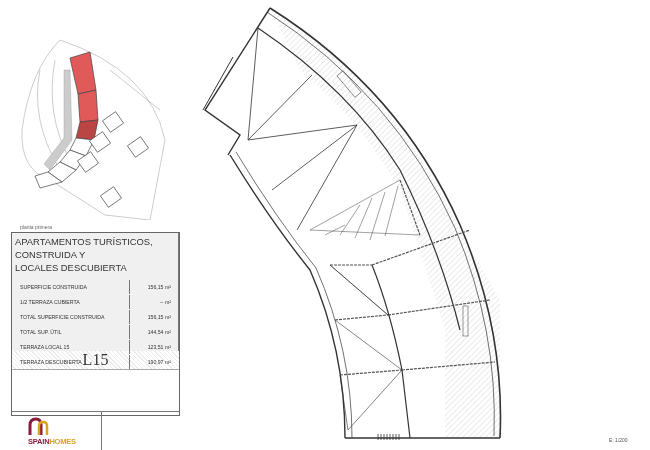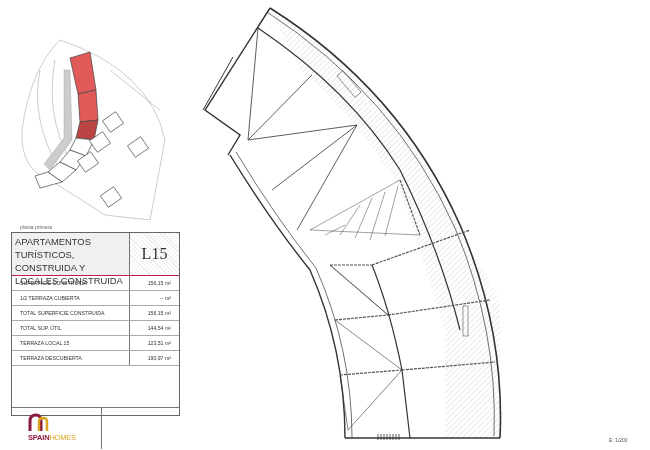--- a/index.html
+++ b/index.html
@@ -1,33 +1,33 @@
 <!DOCTYPE html>
 <html><head>
 <meta charset="utf-8">
 <style>
   html,body{margin:0;padding:0;background:#fff;}
   body{width:650px;height:450px;position:relative;overflow:hidden;font-family:"Liberation Sans",sans-serif;color:#333;}
   .keyplan{position:absolute;left:0;top:30px;width:170px;height:190px;}
   .caption{position:absolute;left:20px;top:224px;font-size:5px;color:#666;}
   .card{position:absolute;left:11px;top:232px;width:169px;height:184px;border:1px solid #666;box-sizing:border-box;}
-  .title-row{display:flex;height:42px;border-bottom:1px solid #be185d;}
+  .title-row{display:flex;height:42px;border-bottom:5px solid #be185d;flex-direction:column;}
   .title-text{flex:0 0 118px;background:#f0f0f0;border-right:1px solid #777;padding:2px 3px;box-sizing:border-box;font-size:9.4px;line-height:13px;color:#333;}
   .lot{flex:1;display:flex;align-items:center;justify-content:center;font-size:16px;color:#333;
        background:repeating-linear-gradient(45deg,#fff 0 2px,#ececec 2px 3px);font-family:Liberation Serif, serif;}
   .row{display:flex;height:14px;border-bottom:1px solid #aaa;font-size:5.2px;align-items:center;}
   .row .lbl{flex:0 0 118px;padding-left:8px;box-sizing:border-box;border-right:1px solid #777;height:100%;display:flex;align-items:center;}
   .row .val{flex:1;text-align:right;padding-right:8px;}
   .blank{height:41px;border-bottom:1px solid #777;}
   .logo-row{display:flex;height:41px;}
   .logo{flex:0 0 89px;border-right:1px solid #777;position:relative;}
   .logo-mark{position:absolute;left:16px;top:5px;}
   .logo-text{position:absolute;left:16px;top:25px;font-size:7.5px;font-weight:bold;letter-spacing:-0.2px;}
   .logo-text .a{color:#8b1a3c;margin-top:20px;}
-  .logo-text .b{color:#d9a521;font-weight:normal;margin-top:20px;}
+  .logo-text .b{color:#d9a521;font-weight:bold;margin-top:20px;}
   .scale{position:absolute;left:609px;top:437px;font-size:5px;color:#555;}
   .plan{position:absolute;left:195px;top:0;width:455px;height:450px;}
 </style>
 </head>
 <body>
 
 <svg class="keyplan" viewBox="0 0 170 190">
   <g fill="none" stroke="#aaa" stroke-width="0.6">
     <path d="M60 10 Q150 40 165 110 L150 190 L105 185 L50 150 Q20 140 22 100 Q30 40 60 10Z"></path>
     <path d="M40 40 Q30 90 60 140"></path>
@@ -55,21 +55,21 @@
   </g>
 </svg>
 
 <div class="caption">planta primera</div>
 
 <div class="card">
   <div class="title-row">
     <div class="title-text">
       <div>APARTAMENTOS TURÍSTICOS,</div>
       <div>CONSTRUIDA Y</div>
-      <div>LOCALES CONSTRUIDA</div>
+      <div>LOCALES DESCUBIERTA</div>
     </div>
     <div class="lot">L15</div>
   </div>
   <div class="row">
       <div class="lbl">SUPERFICIE CONSTRUIDA</div>
       <div class="val">156,15 m²</div>
     </div>
   <div class="row">
       <div class="lbl">1/2 TERRAZA CUBIERTA</div>
       <div class="val">-- m²</div>

